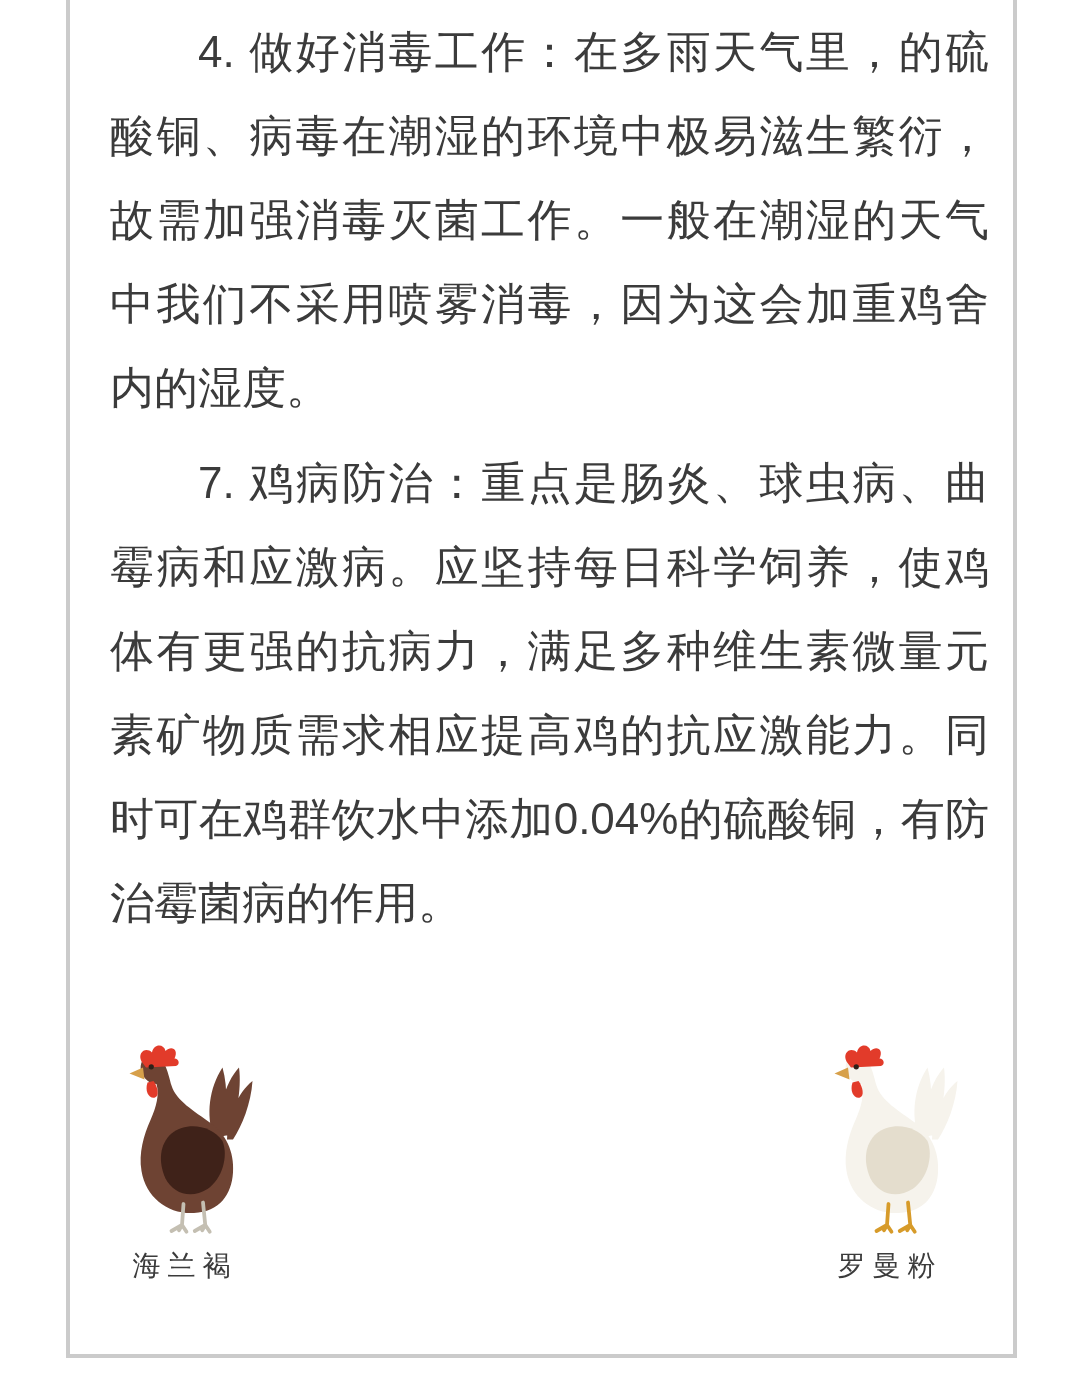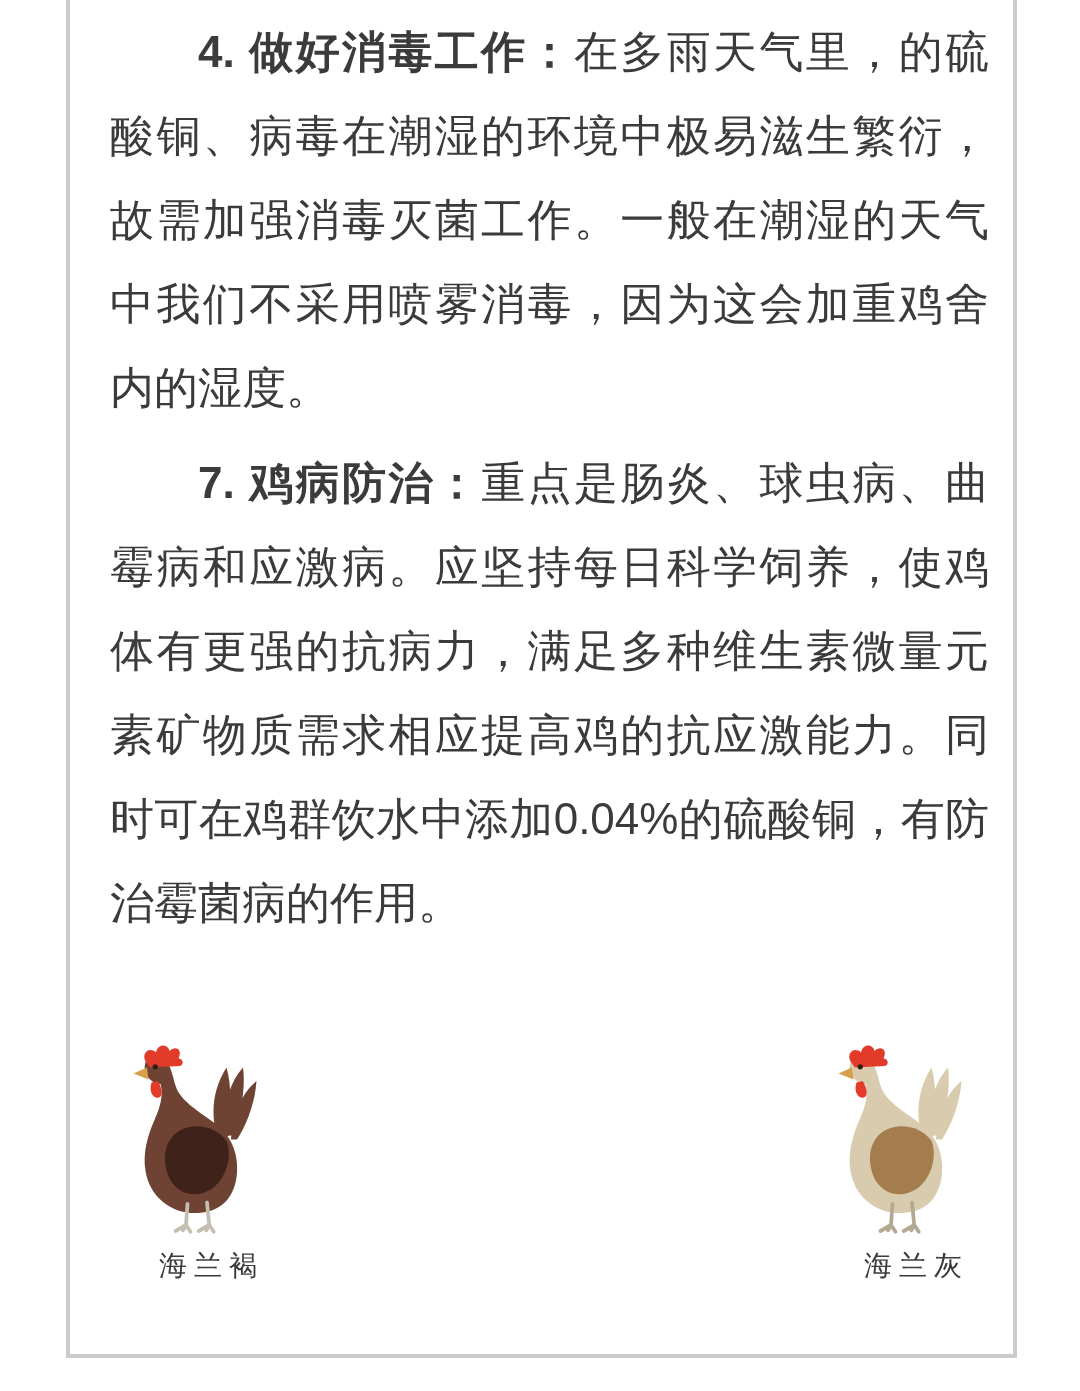--- a/index.html
+++ b/index.html
@@ -19,32 +19,32 @@
   .article{
     padding:10px 24px 0 40px;
     color:var(--ink,#3b3b3b);
     font-size:44px;
     line-height:84px;
     text-align:justify;
     text-justify:inter-ideograph;
   }
   .para{margin:0;text-indent:88px;}
   .para + .para{margin-top:11px;}
-  .para b{font-weight:700;margin-top:47px;}
+  .para b{font-weight:400;margin-top:47px;}
   .gallery{
     margin-top:97px;
     display:flex;
     justify-content:space-between;
     padding:0 44px 0 36px;
   }
   .breed{
     margin:0;
     display:flex;
     flex-direction:column;
-    align-items:flex-end;
+    align-items:center;
     width:158px;
   }
   .hen{width:150px;height:195px;display:block;}
   .hen-legs{fill:none;stroke-width:5;stroke-linecap:round;stroke-linejoin:round;}
   .breed figcaption{
     margin-top:12px;
     font-size:28px;
     line-height:34px;
     letter-spacing:7px;
     color:var(--ink,#3b3b3b);
@@ -73,34 +73,34 @@
         <path d="M50,54 C46,66 52,76 60,74 C66,72 64,60 58,52 Z" fill="#e23b2a"></path>
         <circle cx="55" cy="33" r="3.5" fill="#2e2018"></circle>
         <g class="hen-legs" stroke="#c4bfb2">
           <path d="M98,216 L96,244 M96,244 L82,252 M96,244 L102,253 M96,244 L92,251"></path>
           <path d="M124,214 L127,244 M127,244 L113,252 M127,244 L133,253 M127,244 L123,251"></path>
         </g>
       </svg>
       <figcaption>海兰褐</figcaption>
     </figure>
 
+
+
+
     <figure class="breed">
       <svg class="hen" viewBox="0 0 200 260">
-        <path d="M138,128 C128,96 132,62 150,34 C158,62 156,98 148,124 Z M148,126 C144,92 152,56 172,34 C176,64 168,100 158,124 Z M156,130 C158,98 170,68 190,52 C188,82 176,112 164,130 Z" fill="#d8cbae"></path>
-        <path d="M60,16 C46,16 38,28 42,40 C45,50 54,56 62,56 C66,70 62,86 54,104 C45,124 38,148 42,172 C48,208 78,230 112,228 C146,226 162,204 164,174 C166,146 154,122 134,108 C112,92 88,78 82,58 C78,44 74,22 60,16 Z" fill="#d8cbae"></path>
-        <path d="M82,122 C102,106 134,110 150,132 C158,152 150,182 130,196 C108,210 84,202 74,182 C64,160 66,136 82,122 Z" fill="#a57c4e"></path>
+        <path d="M138,128 C128,96 132,62 150,34 C158,62 156,98 148,124 Z M148,126 C144,92 152,56 172,34 C176,64 168,100 158,124 Z M156,130 C158,98 170,68 190,52 C188,82 176,112 164,130 Z" fill="#f6f3ec"></path>
+        <path d="M60,16 C46,16 38,28 42,40 C45,50 54,56 62,56 C66,70 62,86 54,104 C45,124 38,148 42,172 C48,208 78,230 112,228 C146,226 162,204 164,174 C166,146 154,122 134,108 C112,92 88,78 82,58 C78,44 74,22 60,16 Z" fill="#f6f3ec"></path>
+        <path d="M82,122 C102,106 134,110 150,132 C158,152 150,182 130,196 C108,210 84,202 74,182 C64,160 66,136 82,122 Z" fill="#e4ddcd"></path>
         <path d="M42,26 C36,14 48,6 56,14 C58,2 72,2 74,12 C82,4 92,10 86,22 C92,22 94,30 88,32 L48,34 Z" fill="#e23b2a"></path>
         <path d="M44,34 L26,42 L46,50 Z" fill="#d7a04a"></path>
         <path d="M50,54 C46,66 52,76 60,74 C66,72 64,60 58,52 Z" fill="#e23b2a"></path>
         <circle cx="55" cy="33" r="3.5" fill="#2e2018"></circle>
-        <g class="hen-legs" stroke="#b5a893">
+        <g class="hen-legs" stroke="#d79b2a">
           <path d="M98,216 L96,244 M96,244 L82,252 M96,244 L102,253 M96,244 L92,251"></path>
           <path d="M124,214 L127,244 M127,244 L113,252 M127,244 L133,253 M127,244 L123,251"></path>
         </g>
       </svg>
-      <figcaption>海兰灰</figcaption>
+      <figcaption>罗曼粉</figcaption>
     </figure>
-
-
-
 
   </div>
 </div>
 
 </body></html>

